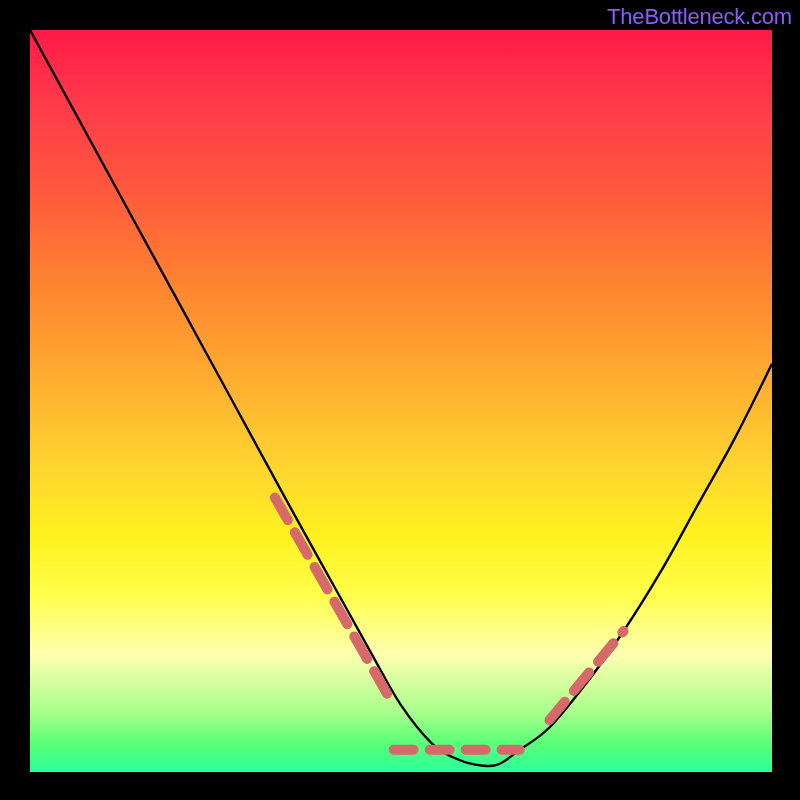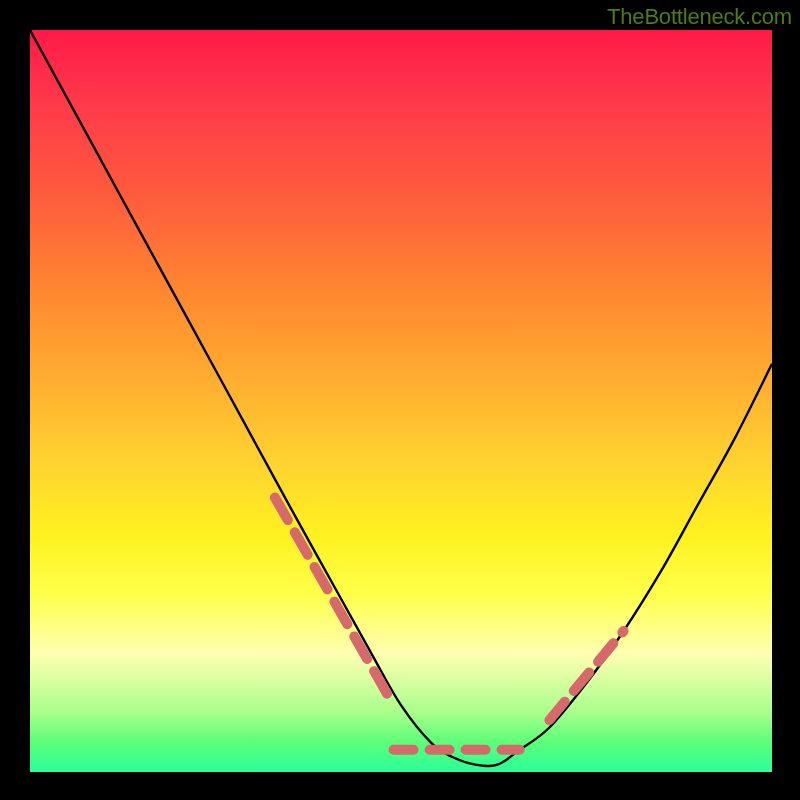--- a/index.html
+++ b/index.html
@@ -47,21 +47,21 @@
     top: 30px;
     width: 742px;
     height: 742px;
   }
   .watermark {
     position: absolute;
     top: 4px;
     right: 8px;
     font-size: 22px;
     font-weight: 500;
-    color: #4d7c0f;
+    color: #8b5cf6;
     letter-spacing: -0.2px;
   }
 </style>
 </head>
 <body>
 
 <div class="frame">
   <div class="plot-bg"></div>
 
   <svg class="curve" viewBox="0 0 742 742" preserveAspectRatio="none">

